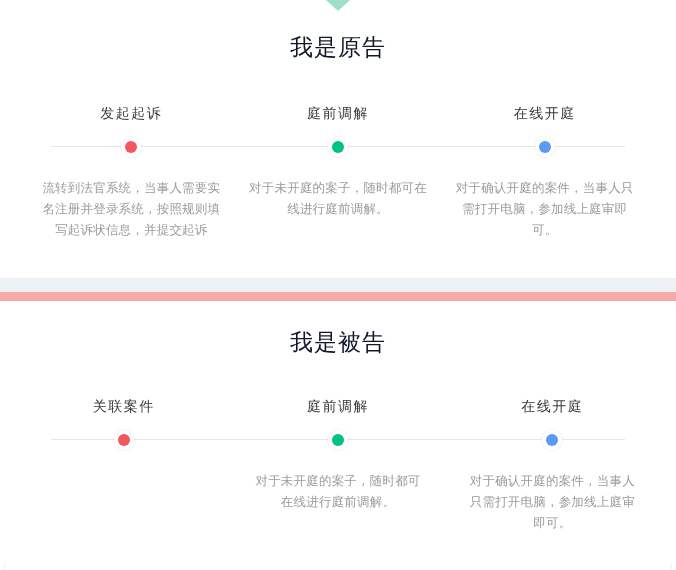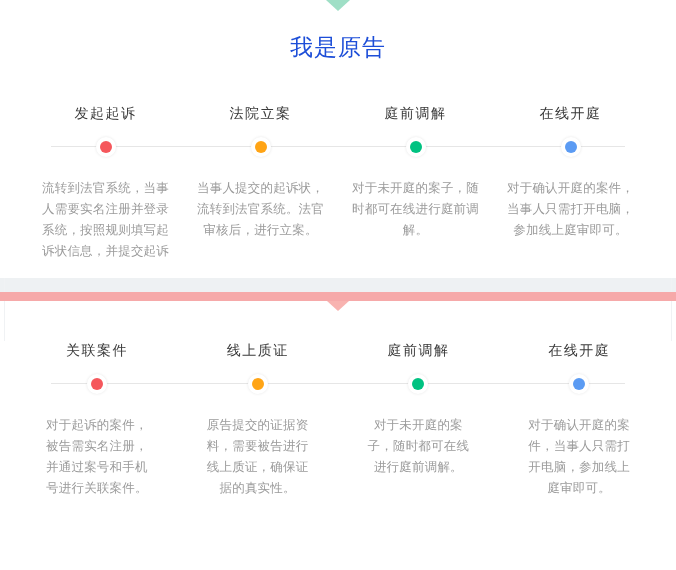--- a/index.html
+++ b/index.html
@@ -49,21 +49,21 @@
     width: 0;
     height: 0;
     border-left: 12px solid transparent;
     border-right: 12px solid transparent;
     border-top: 11px solid #9fdfc6;
   }
 
   .section-title {
     text-align: center;
     font-size: 23px;
-    color: #1d4ed8;
+    color: #0f172a;
     font-weight: 400;
     letter-spacing: 1px;
     padding-top: 34px;
     margin: 0;
     line-height: 1.2;
   }
   .section-bottom .section-title { padding-top: 28px; }
 
   
   .steps {
@@ -178,29 +178,20 @@
       <div class="step">
         <div class="step-label">发起起诉</div>
         <div class="dot-row">
           <div class="line"></div>
           <div class="dot-halo"></div>
           <div class="dot" style="background:#f5575c"></div>
         </div>
         <div class="step-desc">流转到法官系统，当事人需要实名注册并登录系统，按照规则填写起诉状信息，并提交起诉</div>
       </div>
 
-      <div class="step">
-        <div class="step-label">法院立案</div>
-        <div class="dot-row">
-          <div class="line"></div>
-          <div class="dot-halo"></div>
-          <div class="dot" style="background:#ffa415"></div>
-        </div>
-        <div class="step-desc">当事人提交的起诉状，流转到法官系统。法官审核后，进行立案。</div>
-      </div>
 
       <div class="step">
         <div class="step-label">庭前调解</div>
         <div class="dot-row">
           <div class="line"></div>
           <div class="dot-halo"></div>
           <div class="dot" style="background:#00c281"></div>
         </div>
         <div class="step-desc">对于未开庭的案子，随时都可在线进行庭前调解。</div>
       </div>
@@ -218,42 +209,33 @@
     </div>
   </div>
 
   <div class="gap-band"></div>
   <div class="pink-bar">
     <div class="arrow-pink"></div>
   </div>
 
   <div class="section section-bottom">
 
+    <h2 class="section-title">我是被告</h2>
 
     <div class="steps steps-bottom">
 
       <div class="step">
         <div class="step-label">关联案件</div>
         <div class="dot-row">
           <div class="line"></div>
           <div class="dot-halo"></div>
           <div class="dot" style="background:#f5575c"></div>
         </div>
-        <div class="step-desc">对于起诉的案件，被告需实名注册，并通过案号和手机号进行关联案件。</div>
-      </div>
-
-      <div class="step">
-        <div class="step-label">线上质证</div>
-        <div class="dot-row">
-          <div class="line"></div>
-          <div class="dot-halo"></div>
-          <div class="dot" style="background:#ffa415"></div>
-        </div>
-        <div class="step-desc">原告提交的证据资料，需要被告进行线上质证，确保证据的真实性。</div>
-      </div>
+      </div>
+
 
       <div class="step">
         <div class="step-label">庭前调解</div>
         <div class="dot-row">
           <div class="line"></div>
           <div class="dot-halo"></div>
           <div class="dot" style="background:#00c281"></div>
         </div>
         <div class="step-desc">对于未开庭的案子，随时都可在线进行庭前调解。</div>
       </div>

